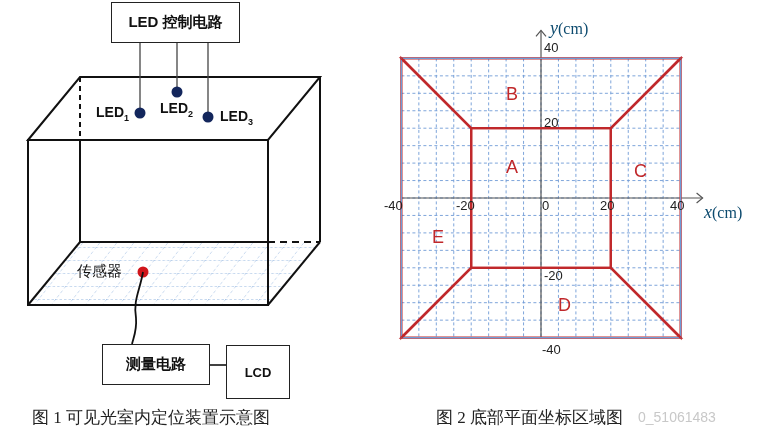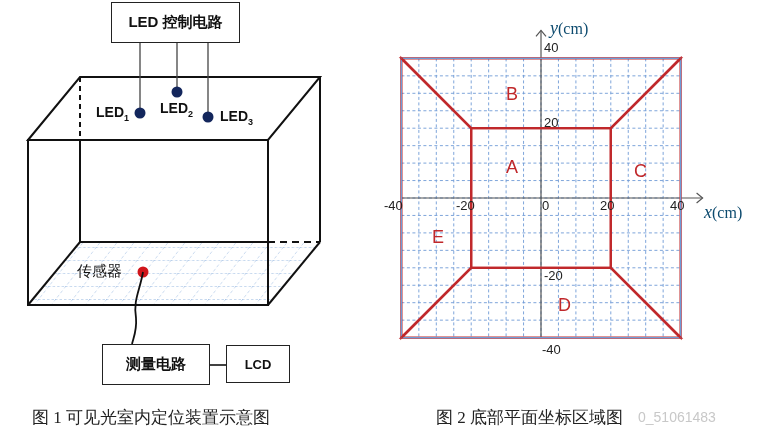--- a/index.html
+++ b/index.html
@@ -65,21 +65,21 @@
 
   <div class="lbl" style="left:96px;top:104px;"><span>LED</span><sub>1</sub></div>
   <div class="lbl" style="left:160px;top:100px;"><span>LED</span><sub>2</sub></div>
   <div class="lbl" style="left:220px;top:108px;"><span>LED</span><sub>3</sub></div>
 
   <div class="lbl" style="left:77px;top:262px;font-weight:normal;font-size:15px;">传感器</div>
 
   <div class="box" style="left:94px;top:344px;width:108px;height:41px;font-size:15px;margin-left:8px;">
       <span>测量电路</span>
     </div>
-  <div class="box" style="left:226px;top:345px;width:64px;height:38px;font-size:13px;">
+  <div class="box" style="left:226px;top:345px;width:64px;height:54px;font-size:13px;">
       <span>LCD</span>
     </div>
 
   <div class="caption" style="left:32px;">图 1  可见光室内定位装置示意图</div>
 </div>
 
 <div class="panel" id="fig2">
   <svg id="plot" width="378" height="441">
       <line x1="21.399999999999977" y1="58.39999999999998" x2="21.399999999999977" y2="337.6" stroke="#6f9bd6" stroke-width="0.9" stroke-dasharray=""></line>
       <line x1="38.849999999999994" y1="58.39999999999998" x2="38.849999999999994" y2="337.6" stroke="#6f9bd6" stroke-width="0.9" stroke-dasharray="3,2.5"></line>

